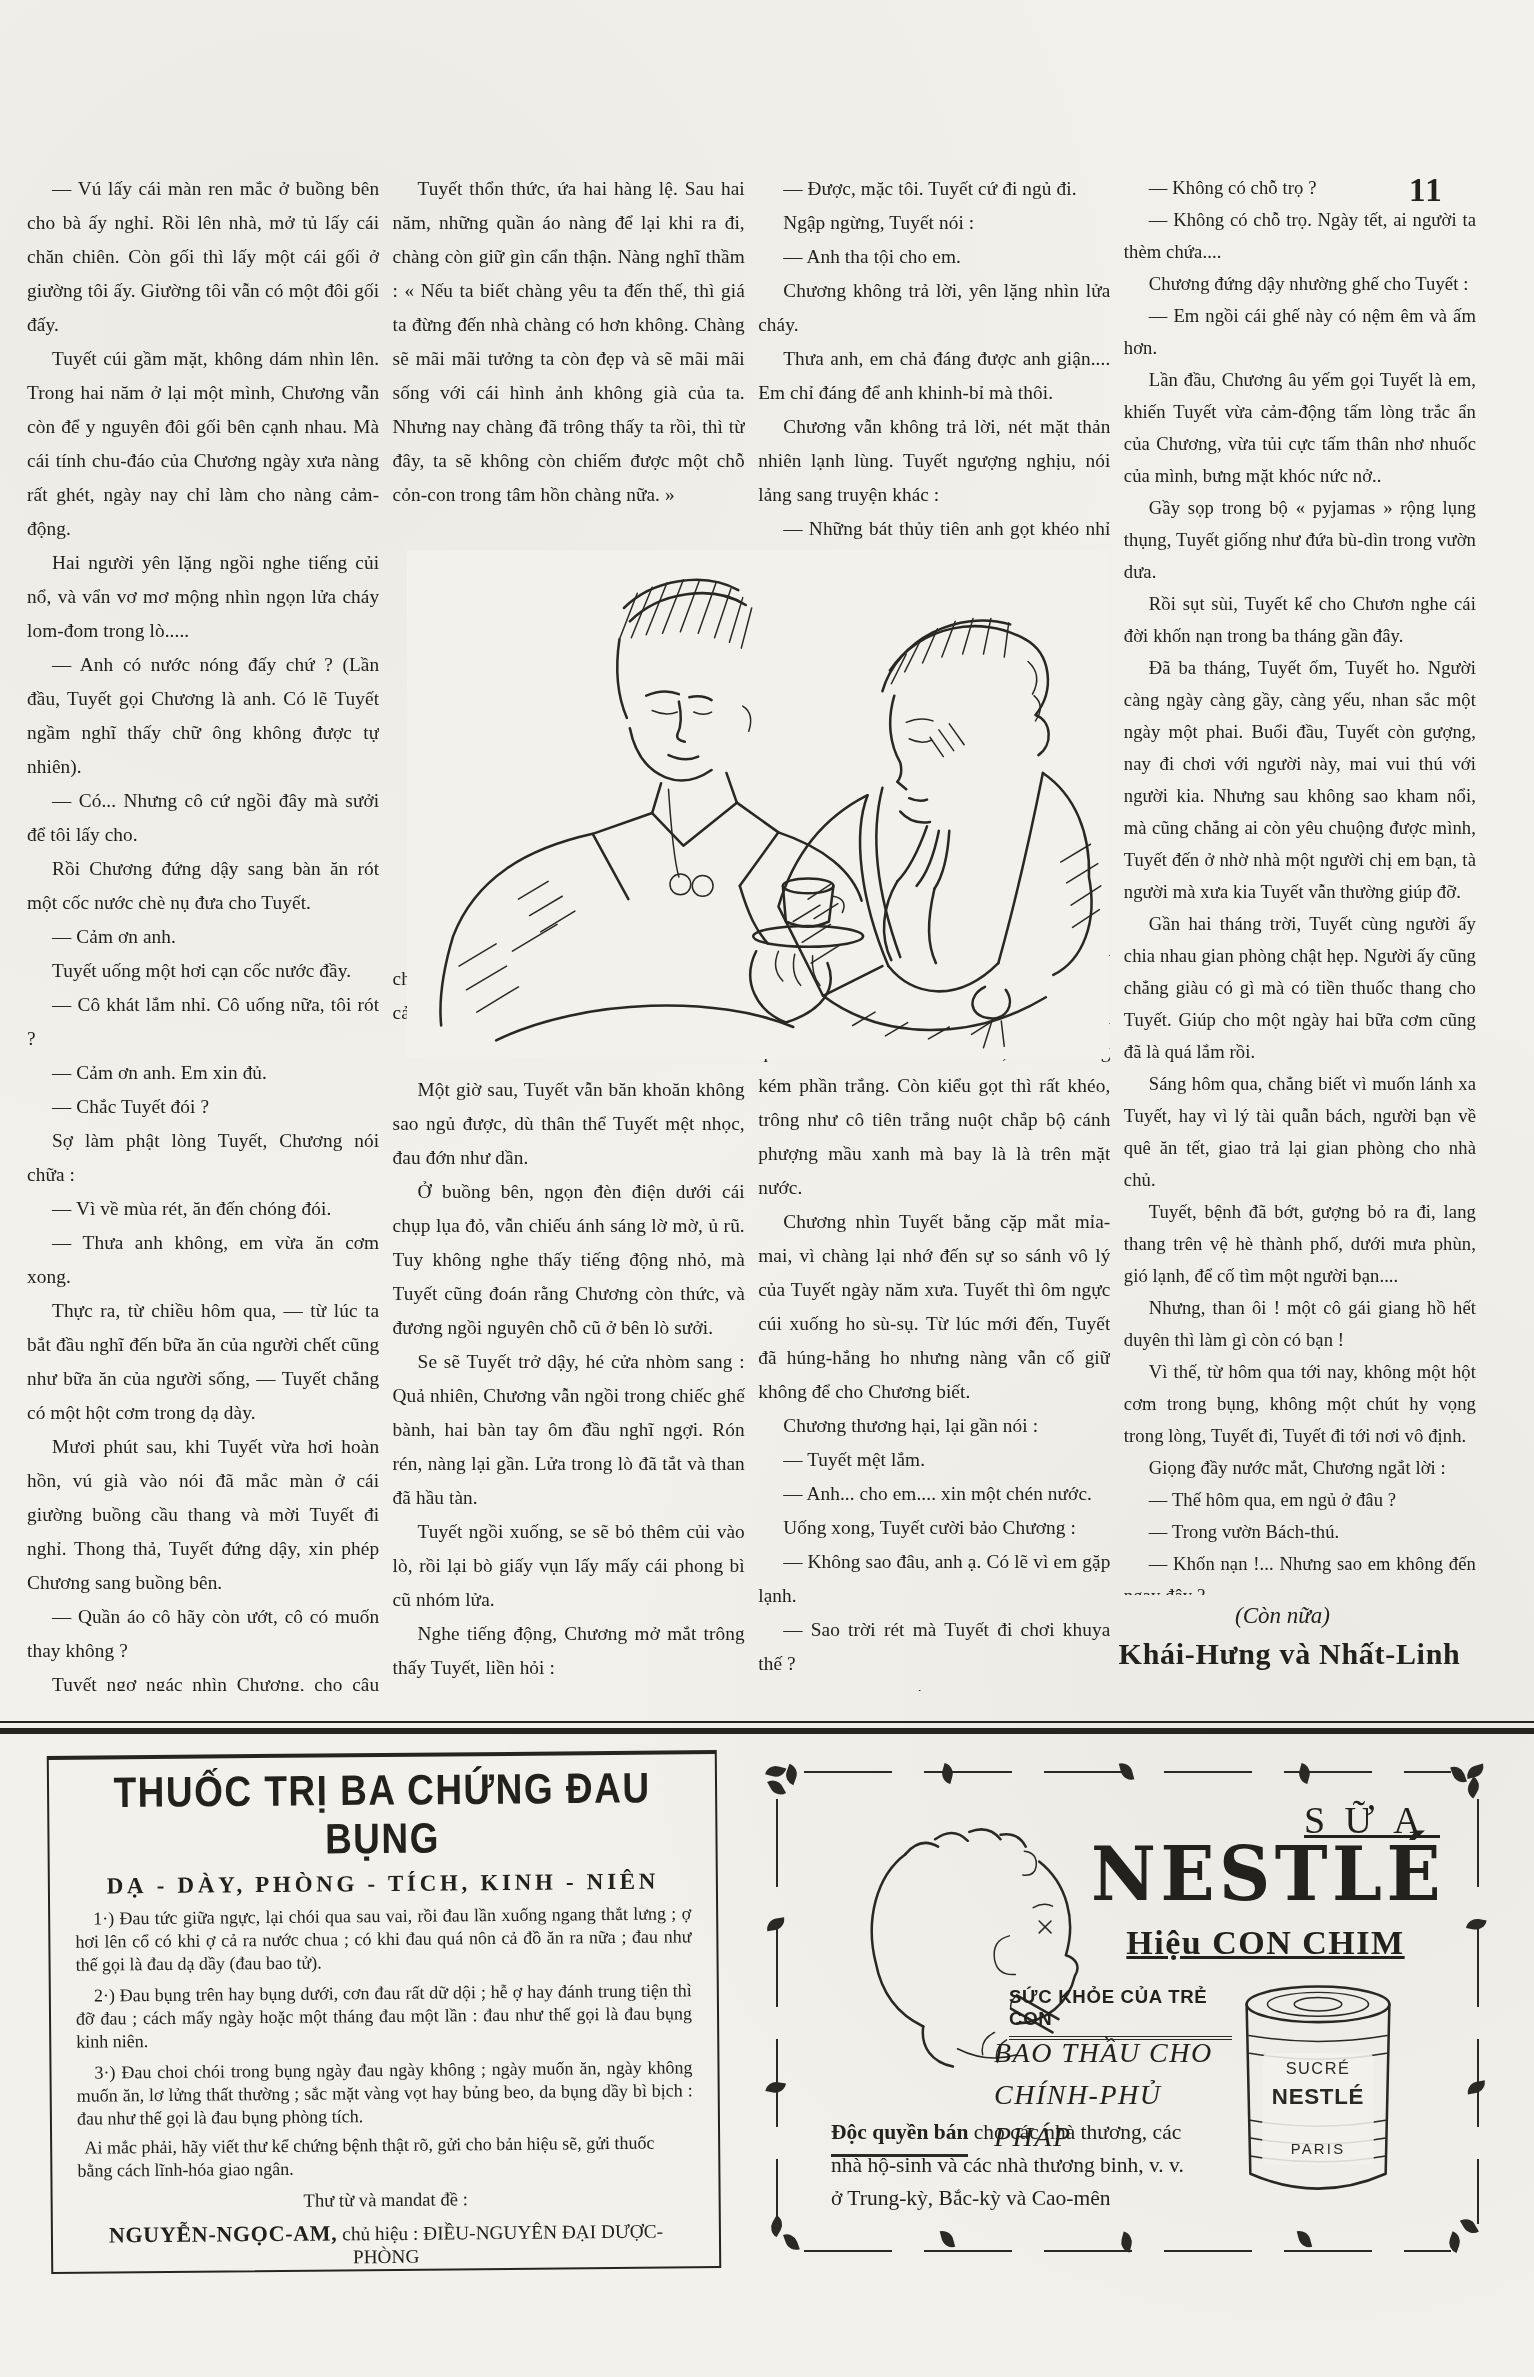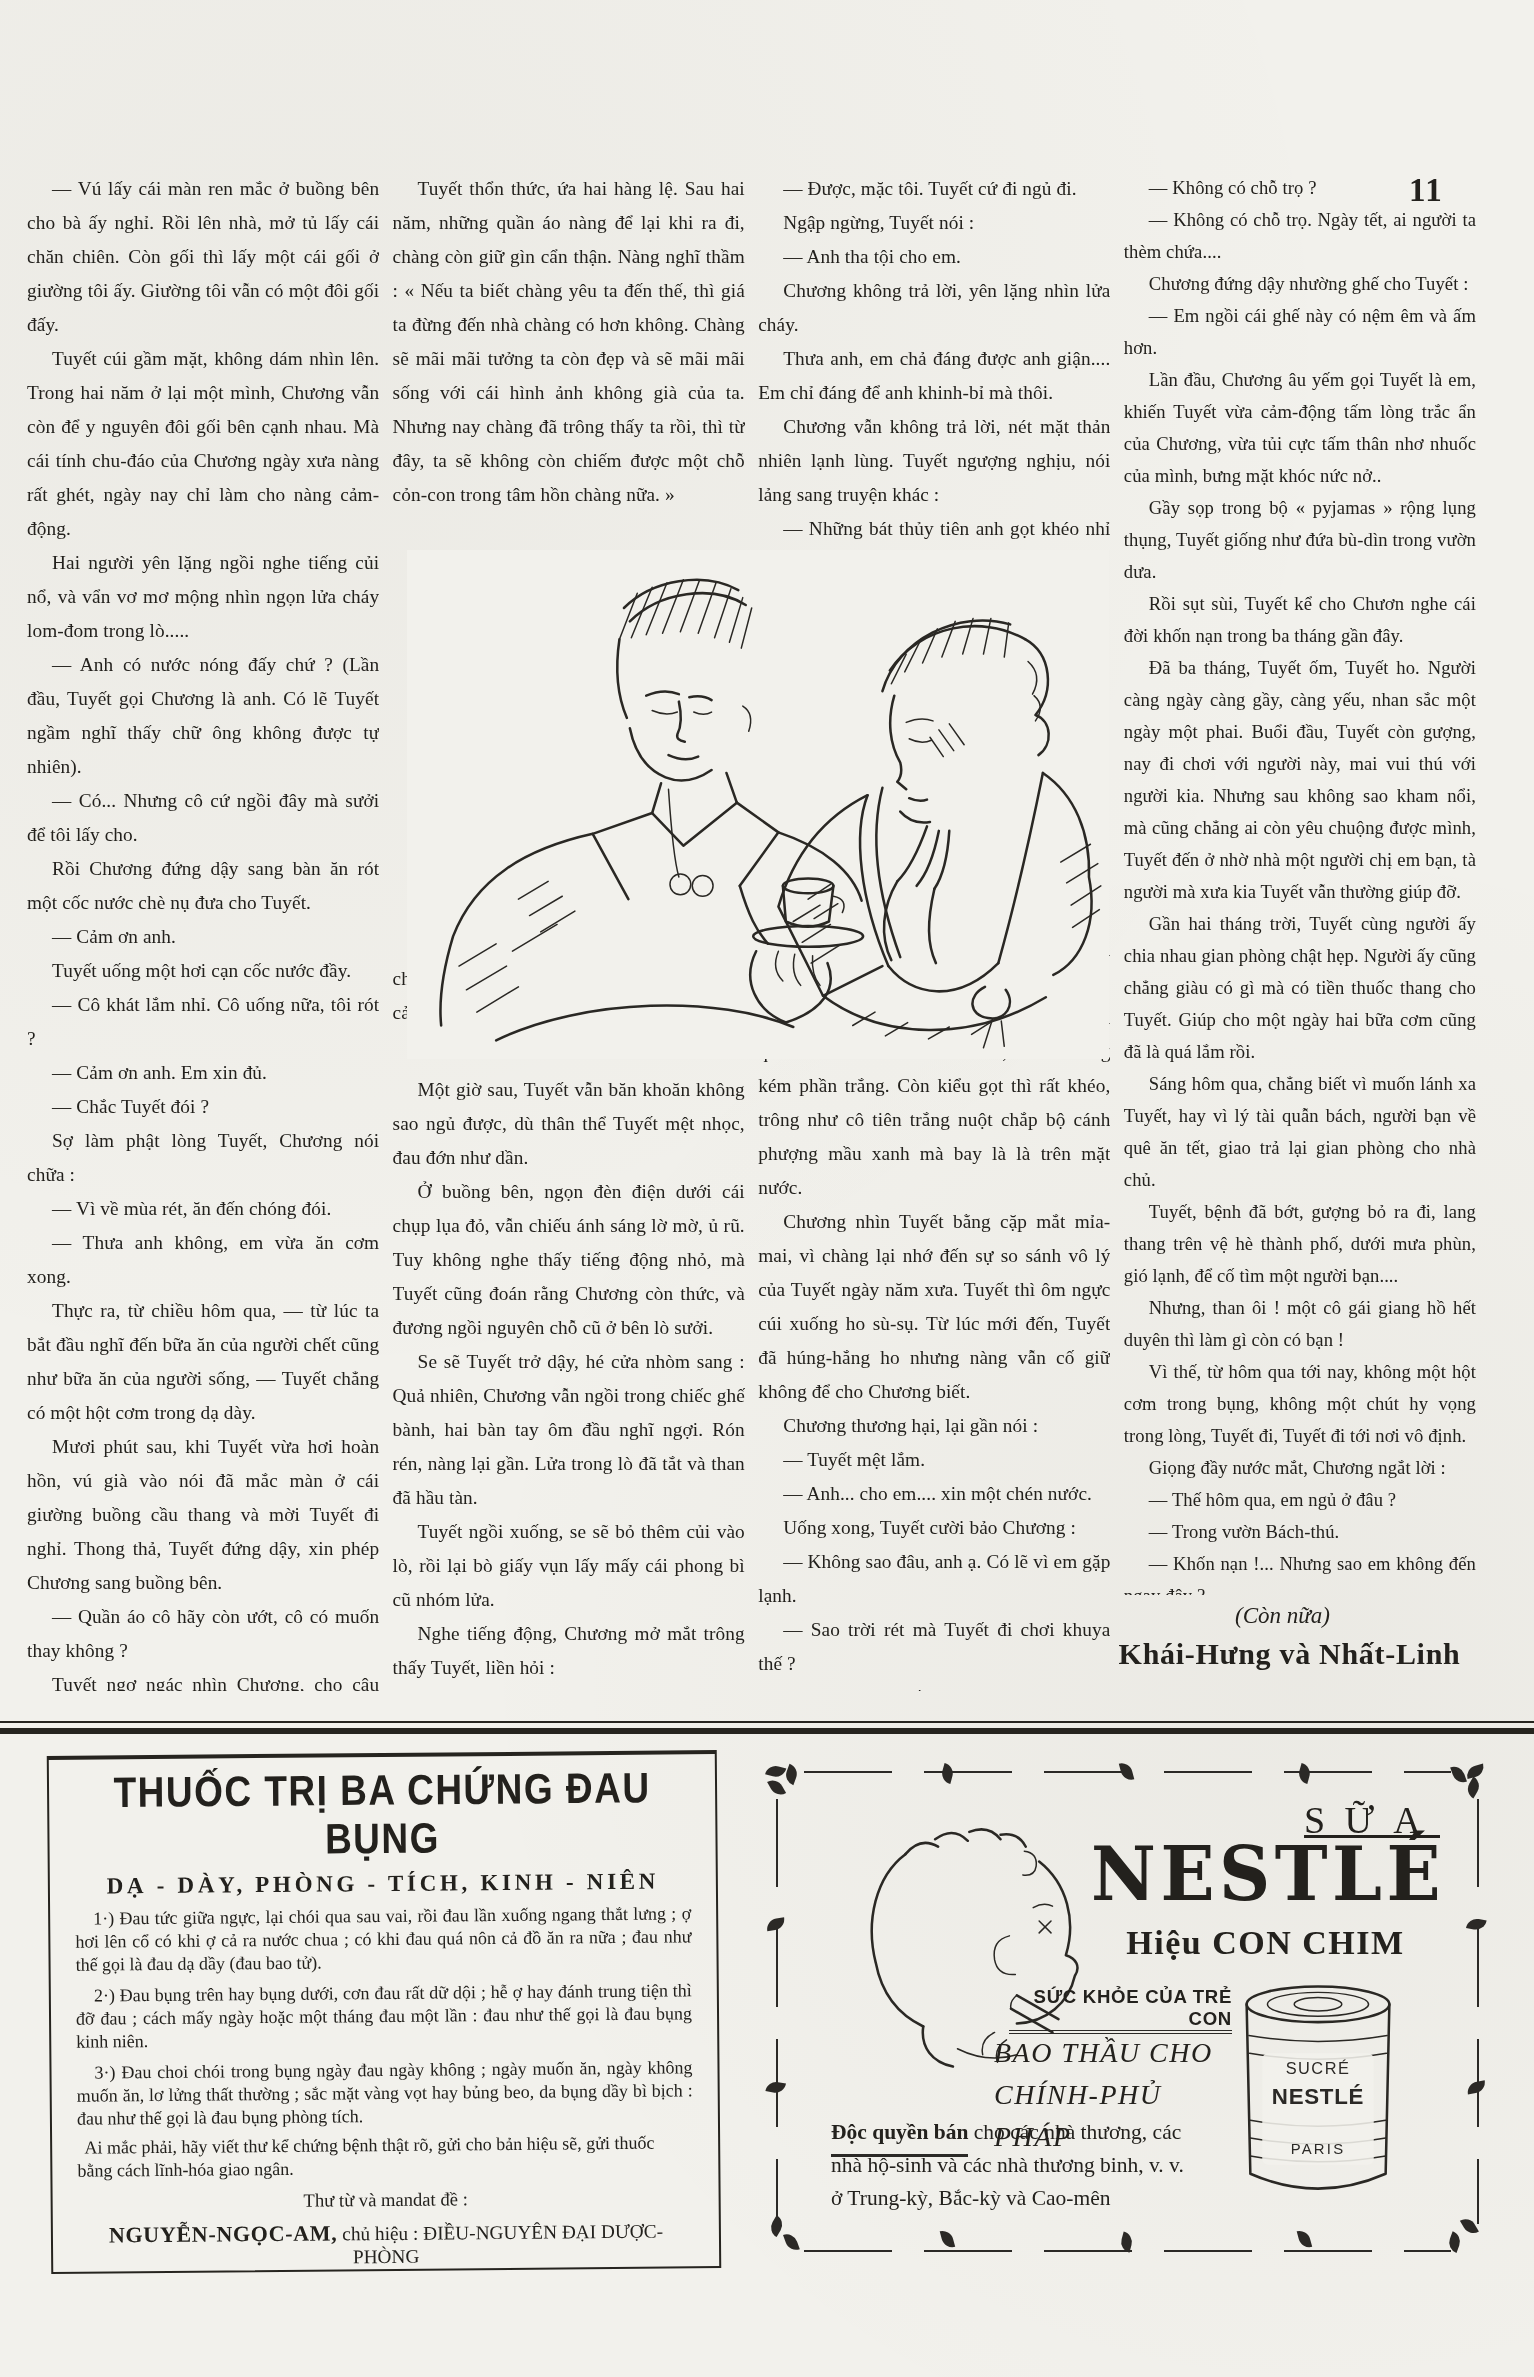--- a/index.html
+++ b/index.html
@@ -52,22 +52,22 @@
   .ad-nestle { position:absolute; left:764px; top:1759px; width:727px; height:505px; }
   .b-top,.b-bottom { position:absolute; left:40px; right:40px; height:2.2px;
     background:repeating-linear-gradient(90deg,#2b2926 0 88px,transparent 88px 120px); }
   .b-top{ top:12px; } .b-bottom{ bottom:12px; }
   .b-left,.b-right { position:absolute; top:40px; bottom:40px; width:2.2px;
     background:repeating-linear-gradient(180deg,#2b2926 0 88px,transparent 88px 120px); }
   .b-left{ left:12px; } .b-right{ right:12px; }
   .leaf { position:absolute; width:11px; height:18.6px; background:#2b2926; border-radius:0 19.3px 0 19.3px; }
   .nes-product { position:absolute; left:327px; top:39px; width:349px; text-align:right; font-size:38px; letter-spacing:19.3px; text-indent:19.3px;text-decoration:underline; }
   .nes-brand { position:absolute; left:327px; top:73px; width:349px; text-align:center; font-size:71px; font-weight:bold; letter-spacing:4.5px; font-family:"DejaVu Serif",serif; transform:scaleY(1.05); }
-  .nes-brandline { position:absolute; left:327px; top:165px; width:349px; text-align:center; font-size:34px; font-weight:bold; letter-spacing:1.5px; }
-  .nes-slogan { position:absolute; left:245px; top:227px; width:223px; text-align:right; font-family:"Liberation Sans",sans-serif; font-weight:bold; font-size:18.6px; letter-spacing:0.7px; border-bottom:4.5px double #2b2926; }
+  .nes-brandline { position:absolute; left:327px; top:165px; width:349px; text-align:center; font-size:34px; font-weight:bold; letter-spacing:1.5px;text-decoration:underline; }
+  .nes-slogan { position:absolute; left:245px; top:227px; width:223px; text-align:left; font-family:"Liberation Sans",sans-serif; font-weight:bold; font-size:18.6px; letter-spacing:0.7px; border-bottom:4.5px double #2b2926; padding-bottom:6px; }
   .nes-taglines { position:absolute; left:230px; top:273px; width:253px; text-align:left; font-style:italic; font-size:28px; line-height:42px; letter-spacing:1.5px; }
   .nes-exclusive { position:absolute; left:67px; top:357px; width:401px; font-size:21.5px; line-height:33px; }
   .nes-exclusive .b { font-weight:bold; border-bottom:3px solid #2b2926; padding-bottom:10px; }
   .baby-sketch { position:absolute; left:30px; top:43px; width:312px; height:290px; }
   .can-sketch { position:absolute; left:467px; top:220px; width:174px; height:223px; }
   .can-sketch text { font-family:"Liberation Sans",sans-serif; fill:#2b2926; }
 </style>
 </head>
 <body>
 

